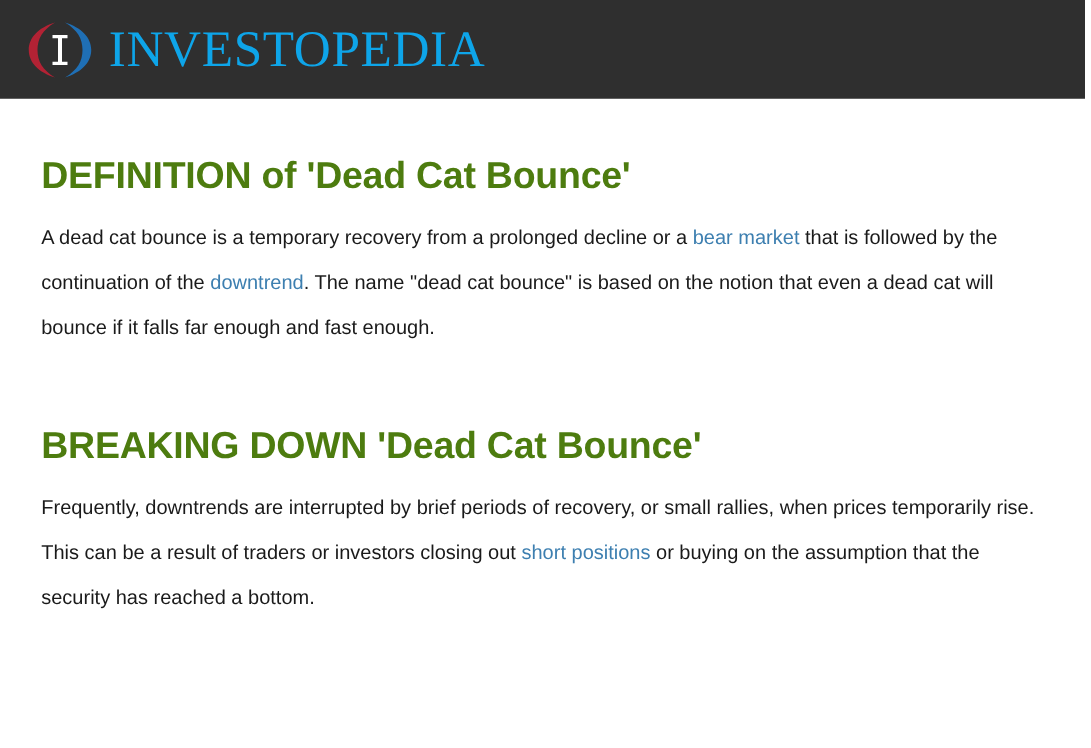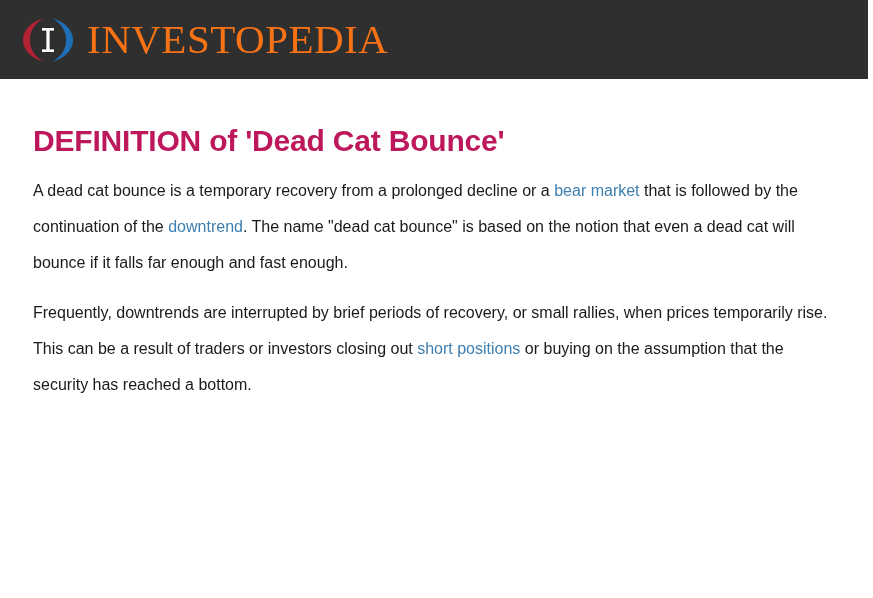--- a/index.html
+++ b/index.html
@@ -38,40 +38,40 @@
     position: relative;
     flex: 0 0 auto;
     margin-right: 10px;
   }
   .brand-mark svg {
     display: block;
   }
 
   .brand-word {
     font-family: "Liberation Serif", serif;
-    color: #f97316;
+    color: #0ea5e9;
     font-size: 41px;
     letter-spacing: 0.5px;
     white-space: nowrap;
     font-weight: 400;
   }
 
   
   .article {
     box-sizing: border-box;
     padding: 0 33px;
     width: 873px;
   }
 
   .section-heading {
     font-family: "Liberation Sans", sans-serif;
     font-weight: bold;
     font-size: 30px;
     line-height: 1.2;
-    color: #be185d;
+    color: #4d7c0f;
     margin: 0;
     letter-spacing: -0.2px;
   }
 
   .sec-1 .section-heading {
     padding-top: 44px;
   }
 
   .sec-2 .section-heading {
     padding-top: 58px;
@@ -114,16 +114,17 @@
 </header>
 
 <main class="article">
 
   <section class="sec-1">
     <h2 class="section-heading">DEFINITION of 'Dead Cat Bounce'</h2>
     <p class="body-text">A dead cat bounce is a temporary recovery from a prolonged decline or a <a class="link" href="#">bear market</a> that is followed by the continuation of the <a class="link" href="#">downtrend</a>. The name "dead cat bounce" is based on the notion that even a dead cat will bounce if it falls far enough and fast enough.</p>
   </section>
 
   <section class="sec-2">
+    <h2 class="section-heading">BREAKING DOWN 'Dead Cat Bounce'</h2>
     <p class="body-text">Frequently, downtrends are interrupted by brief periods of recovery, or small rallies, when prices temporarily rise. This can be a result of traders or investors closing out <a class="link" href="#">short positions</a> or buying on the assumption that the security has reached a bottom.</p>
   </section>
 
 </main>
 
 </body></html>

